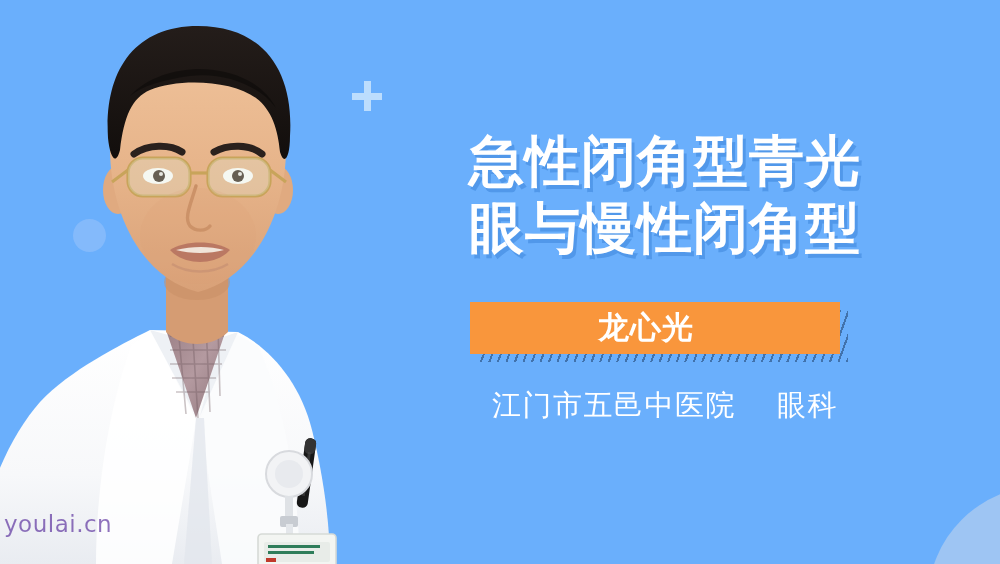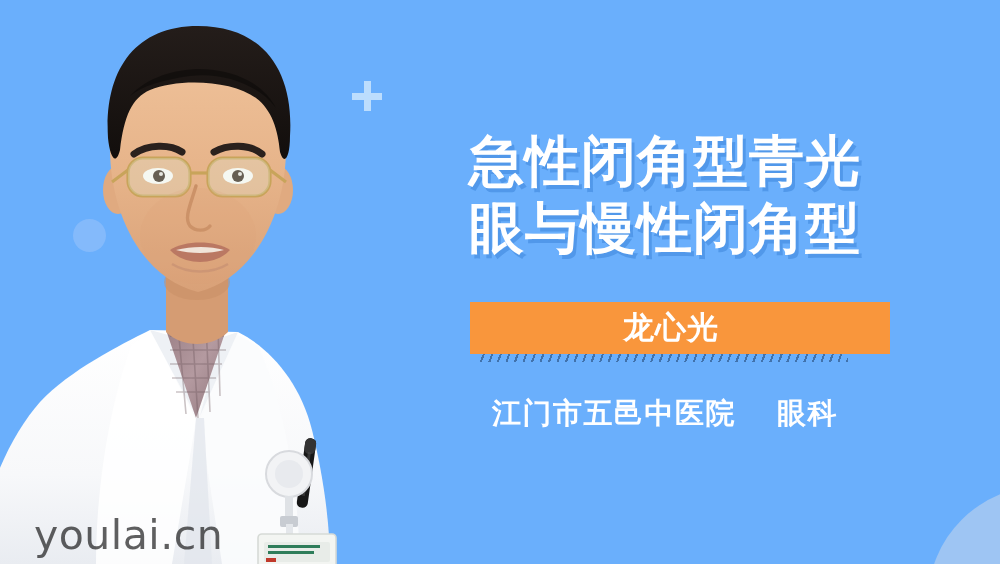--- a/index.html
+++ b/index.html
@@ -37,23 +37,23 @@
   }
   .deco-plus::before { left:12px; top:0;  width:7px; height:30px; }
   .deco-plus::after  { left:0;  top:12px; width:30px; height:7px; }
 
   
   .photo { position:absolute; left:0; top:0; width:430px; height:564px; }
   .photo svg { display:block; width:100%; height:100%; }
 
   
   .watermark {
-    position:absolute; left:34px; top:511px;
-    font-size:41px; letter-spacing:0.5px;
-    color:#000000; opacity:.62;
+    position:absolute; left:4px; top:511px;
+    font-size:23px; letter-spacing:0.5px;
+    color:#4c1d95; opacity:.62;
     font-family:"DejaVu Sans",sans-serif;
     pointer-events:none;
   }
 
   
   .headline {
     position:absolute; left:415px; top:92px;
     width:500px;
     text-align:center;
     margin-top:36px;
@@ -78,35 +78,35 @@
     position:absolute; left:8px; top:8px;
     width:370px; height:52px;
     background: repeating-linear-gradient(
         -70deg,
         #3f6fa8 0px, #3f6fa8 2px,
         rgba(0,0,0,0) 2px, rgba(0,0,0,0) 8px);
     opacity:.95;
   }
   .badge {
     position:absolute; left:0; top:0;
-    width:420px; height:52px;
+    width:370px; height:52px;
     background:#f9963c;
     display:flex; align-items:center; justify-content:center;
   }
   .badge .badge-text {
     font-size:31px; font-weight:bold; color:#ffffff;
     letter-spacing:1px; white-space:nowrap;
   }
   .badge .gap { display:inline-block; width:18px; }
 
   
   .affiliation {
-    position:absolute; left:415px; top:394px;
+    position:absolute; left:415px; top:386px;
     width:500px; text-align:center;
-    font-size:29px; font-weight:700; color:#ffffff;
+    font-size:29px; font-weight:400; color:#ffffff;
     letter-spacing:1.5px; white-space:nowrap;
   }
   .affiliation .gap { display:inline-block; width:22px; }
 </style>
 </head>
 <body>
 
 <div class="stage">
 
   <div class="bg-fill"></div>

